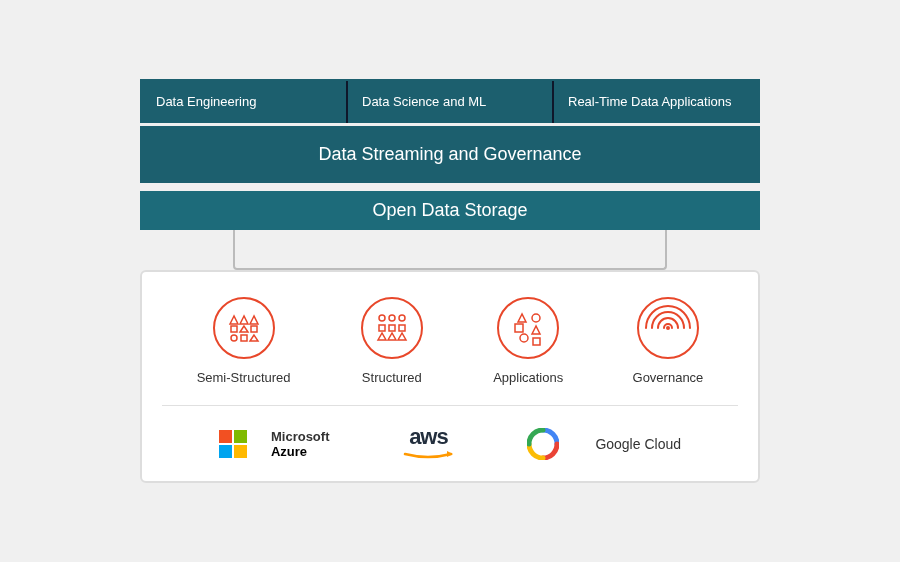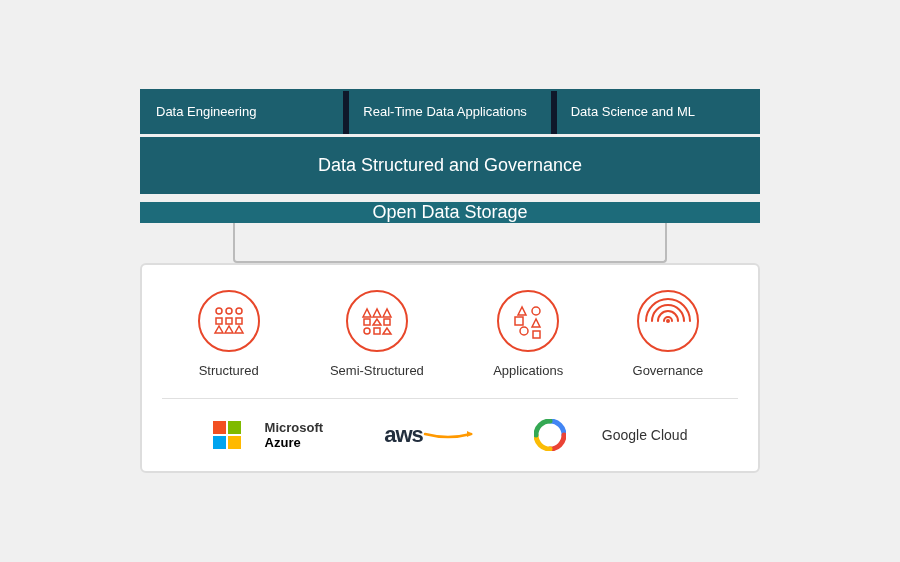--- a/index.html
+++ b/index.html
@@ -29,21 +29,21 @@
       border: 2px solid #1c5f6e;
       border-bottom: none;
     }
     .top-box {
       flex: 1;
       background: #1c5f6e;
       color: white;
       font-size: 13px;
       font-weight: 500;
       padding: 12px 14px;
-      border-right: 6px solid #0f172a;
+      border-right: 2px solid #0f172a;
       line-height: 1.4;
     }
     .top-box:last-child {
       border-right: none;
     }
 
     
     .bar {
       width: 100%;
       background: #1c5f6e;
@@ -56,21 +56,21 @@
     }
 
     
     .bar2 {
       width: 100%;
       background: #1d6b7a;
       color: white;
       font-size: 18px;
       font-weight: 400;
       text-align: center;
-      padding: 0 0;
+      padding: 9px 0;
       margin-top: 8px;
     }
 
     
     .connector {
       width: 70%;
       height: 40px;
       position: relative;
       display: flex;
       align-items: flex-end;
@@ -152,21 +152,21 @@
       grid-template-columns: 1fr 1fr;
       gap: 2px;
       width: 28px;
       height: 28px;
     }
     .ms-sq { width: 13px; height: 13px; }
 
     
     .aws-logo {
       display: flex;
-      flex-direction: row;
+      flex-direction: column;
       align-items: center;
     }
     .aws-text {
       font-size: 22px;
       font-weight: 700;
       color: #232F3E;
       letter-spacing: -1px;
       line-height: 1;
     }
     .aws-arrow {
@@ -178,73 +178,73 @@
 </head>
 <body>
 
 <div class="diagram-container">
 
   <div class="top-boxes">
     <div class="top-box">
       <span>Data Engineering</span>
     </div>
     <div class="top-box">
+      <span>Data Science and ML</span>
+    </div>
+    <div class="top-box">
       <span>Real-Time Data Applications</span>
     </div>
-    <div class="top-box">
-      <span>Data Science and ML</span>
-    </div>
   </div>
 
   <div class="bar">
-    <span>Data Structured and Governance</span>
+    <span>Data Streaming and Governance</span>
   </div>
 
   <div class="bar2">
     <span>Open Data Storage</span>
   </div>
 
   <div class="connector"></div>
 
   <div class="bottom-card">
 
     <div class="data-types">
+
+      <div class="data-type-item">
+        <svg class="icon-circle" viewBox="0 0 64 64" xmlns="http://www.w3.org/2000/svg">
+          <circle cx="32" cy="32" r="30" fill="none" stroke="#e8472a" stroke-width="2"></circle>
+
+          <polygon points="22,20 18,28 26,28" fill="none" stroke="#e8472a" stroke-width="1.5"></polygon>
+          <polygon points="32,20 28,28 36,28" fill="none" stroke="#e8472a" stroke-width="1.5"></polygon>
+          <polygon points="42,20 38,28 46,28" fill="none" stroke="#e8472a" stroke-width="1.5"></polygon>
+          <rect x="19" y="30" width="6" height="6" fill="none" stroke="#e8472a" stroke-width="1.5"></rect>
+          <polygon points="32,30 28,36 36,36" fill="none" stroke="#e8472a" stroke-width="1.5"></polygon>
+          <rect x="39" y="30" width="6" height="6" fill="none" stroke="#e8472a" stroke-width="1.5"></rect>
+          <circle cx="22" cy="42" r="3" fill="none" stroke="#e8472a" stroke-width="1.5"></circle>
+          <rect x="29" y="39" width="6" height="6" fill="none" stroke="#e8472a" stroke-width="1.5"></rect>
+          <polygon points="42,39 38,45 46,45" fill="none" stroke="#e8472a" stroke-width="1.5"></polygon>
+        </svg>
+        <span class="data-type-label">Semi-Structured</span>
+      </div>
 
       <div class="data-type-item">
         <svg class="icon-circle" viewBox="0 0 64 64" xmlns="http://www.w3.org/2000/svg">
           <circle cx="32" cy="32" r="30" fill="none" stroke="#e8472a" stroke-width="2"></circle>
 
           <circle cx="22" cy="22" r="3" fill="none" stroke="#e8472a" stroke-width="1.5"></circle>
           <circle cx="32" cy="22" r="3" fill="none" stroke="#e8472a" stroke-width="1.5"></circle>
           <circle cx="42" cy="22" r="3" fill="none" stroke="#e8472a" stroke-width="1.5"></circle>
           <rect x="19" y="29" width="6" height="6" fill="none" stroke="#e8472a" stroke-width="1.5"></rect>
           <rect x="29" y="29" width="6" height="6" fill="none" stroke="#e8472a" stroke-width="1.5"></rect>
           <rect x="39" y="29" width="6" height="6" fill="none" stroke="#e8472a" stroke-width="1.5"></rect>
           <polygon points="22,37 18,44 26,44" fill="none" stroke="#e8472a" stroke-width="1.5"></polygon>
           <polygon points="32,37 28,44 36,44" fill="none" stroke="#e8472a" stroke-width="1.5"></polygon>
           <polygon points="42,37 38,44 46,44" fill="none" stroke="#e8472a" stroke-width="1.5"></polygon>
         </svg>
         <span class="data-type-label">Structured</span>
-      </div>
-
-      <div class="data-type-item">
-        <svg class="icon-circle" viewBox="0 0 64 64" xmlns="http://www.w3.org/2000/svg">
-          <circle cx="32" cy="32" r="30" fill="none" stroke="#e8472a" stroke-width="2"></circle>
-
-          <polygon points="22,20 18,28 26,28" fill="none" stroke="#e8472a" stroke-width="1.5"></polygon>
-          <polygon points="32,20 28,28 36,28" fill="none" stroke="#e8472a" stroke-width="1.5"></polygon>
-          <polygon points="42,20 38,28 46,28" fill="none" stroke="#e8472a" stroke-width="1.5"></polygon>
-          <rect x="19" y="30" width="6" height="6" fill="none" stroke="#e8472a" stroke-width="1.5"></rect>
-          <polygon points="32,30 28,36 36,36" fill="none" stroke="#e8472a" stroke-width="1.5"></polygon>
-          <rect x="39" y="30" width="6" height="6" fill="none" stroke="#e8472a" stroke-width="1.5"></rect>
-          <circle cx="22" cy="42" r="3" fill="none" stroke="#e8472a" stroke-width="1.5"></circle>
-          <rect x="29" y="39" width="6" height="6" fill="none" stroke="#e8472a" stroke-width="1.5"></rect>
-          <polygon points="42,39 38,45 46,45" fill="none" stroke="#e8472a" stroke-width="1.5"></polygon>
-        </svg>
-        <span class="data-type-label">Semi-Structured</span>
       </div>
 
       <div class="data-type-item">
         <svg class="icon-circle" viewBox="0 0 64 64" xmlns="http://www.w3.org/2000/svg">
           <circle cx="32" cy="32" r="30" fill="none" stroke="#e8472a" stroke-width="2"></circle>
 
           <polygon points="26,18 22,26 30,26" fill="none" stroke="#e8472a" stroke-width="1.5"></polygon>
           <circle cx="40" cy="22" r="4" fill="none" stroke="#e8472a" stroke-width="1.5"></circle>
           <rect x="19" y="28" width="8" height="8" fill="none" stroke="#e8472a" stroke-width="1.5"></rect>
           <polygon points="40,30 36,38 44,38" fill="none" stroke="#e8472a" stroke-width="1.5"></polygon>

